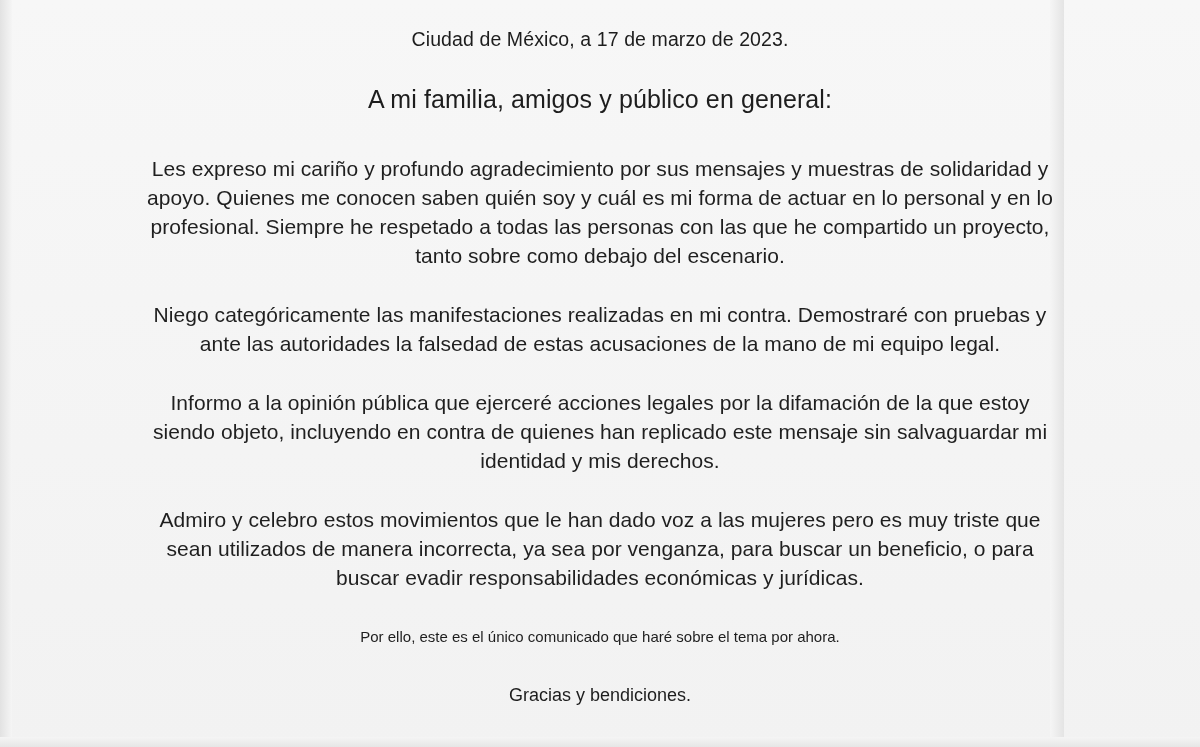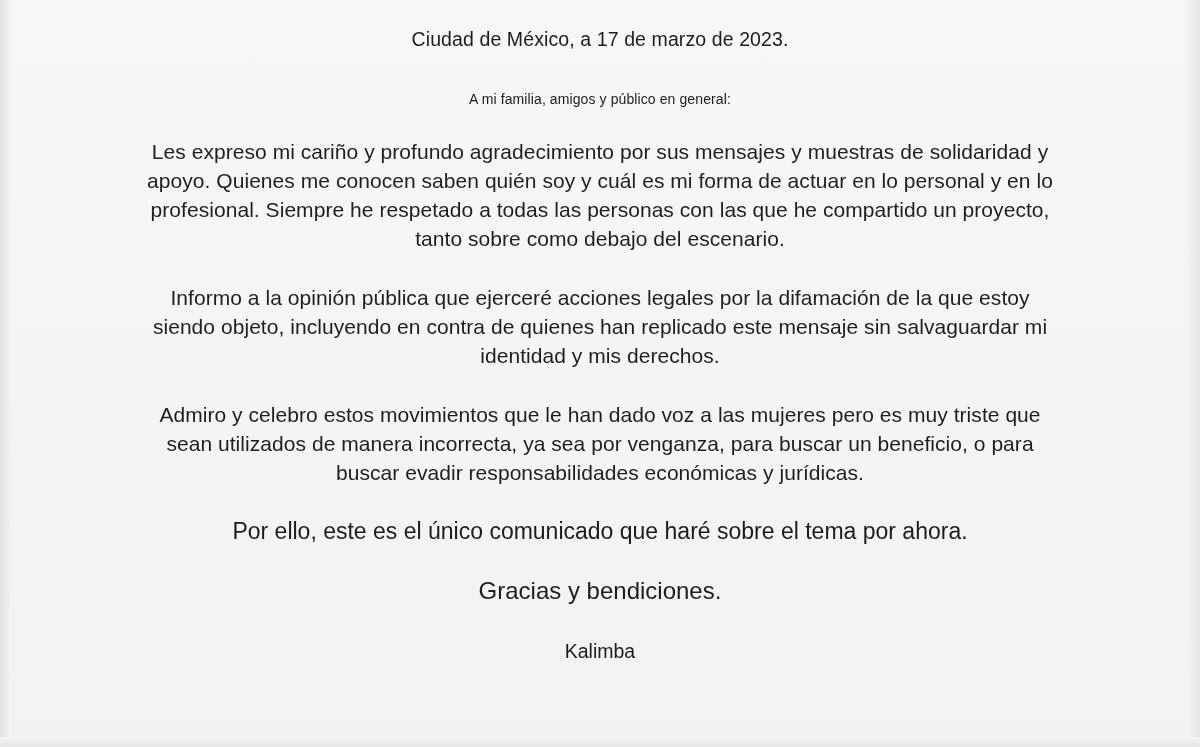--- a/index.html
+++ b/index.html
@@ -8,21 +8,21 @@
   }
   body {
     width: 1200px;
     height: 747px;
     background: #f2f2f2;
     font-family: "Liberation Sans", sans-serif;
     overflow: hidden;
   }
   .page {
     position: relative;
-    width: 1200px;
+    width: 1064px;
     height: 747px;
     background: #f4f4f4;
     box-sizing: border-box;
   }
   .sheet {
     position: absolute;
     left: 0;
     top: 0;
     width: 1200px;
     height: 747px;
@@ -61,42 +61,42 @@
     text-align: center;
     color: #1d1d1d;
   }
   .line-date {
     font-size: 19.5px;
     line-height: 30px;
     margin: 0 0 30px 0;
     letter-spacing: 0.1px;
   }
   .salutation {
-    font-size: 14px;
+    font-size: 25px;
     line-height: 30px;
-    margin: 0 0 23px 0;
+    margin: 0 0 40px 0;
     letter-spacing: 0.1px;
   }
   .para {
     font-size: 21px;
     line-height: 29px;
     margin: 0 0 30px 0;
     letter-spacing: 0.05px;
     color: #1f1f1f;
   }
   .para.narrow {
     padding: 0 4px;
   }
   .closing {
-    font-size: 23px;
+    font-size: 15px;
     line-height: 29px;
     margin: 0 0 30px 0;
   }
   .thanks {
-    font-size: 24px;
+    font-size: 18px;
     line-height: 29px;
     margin: 0 0 32px 0;
   }
   .signature {
     font-size: 19.5px;
     line-height: 29px;
     margin: 0;
   }
 </style>
 </head>
@@ -105,19 +105,20 @@
 <div class="page">
   <div class="sheet"></div>
   <div class="edge-left"></div>
   <div class="edge-right"></div>
   <div class="edge-bottom"></div>
 
   <div class="content">
     <p class="line-date">Ciudad de México, a 17 de marzo de 2023.</p>
     <p class="salutation">A mi familia, amigos y público en general:</p>
     <p class="para">Les expreso mi cariño y profundo agradecimiento por sus mensajes y muestras de solidaridad y apoyo. Quienes me conocen saben quién soy y cuál es mi forma de actuar en lo personal y en lo profesional. Siempre he respetado a todas las personas con las que he compartido un proyecto, tanto sobre como debajo del escenario.</p>
+    <p class="para narrow">Niego categóricamente las manifestaciones realizadas en mi contra. Demostraré con pruebas y ante las autoridades la falsedad de estas acusaciones de la mano de mi equipo legal.</p>
     <p class="para">Informo a la opinión pública que ejerceré acciones legales por la difamación de la que estoy siendo objeto, incluyendo en contra de quienes han replicado este mensaje sin salvaguardar mi identidad y mis derechos.</p>
     <p class="para">Admiro y celebro estos movimientos que le han dado voz a las mujeres pero es muy triste que sean utilizados de manera incorrecta, ya sea por venganza, para buscar un beneficio, o para buscar evadir responsabilidades económicas y jurídicas.</p>
     <p class="closing">Por ello, este es el único comunicado que haré sobre el tema por ahora.</p>
     <p class="thanks">Gracias y bendiciones.</p>
     <p class="signature">Kalimba</p>
   </div>
 </div>
 
 </body></html>

